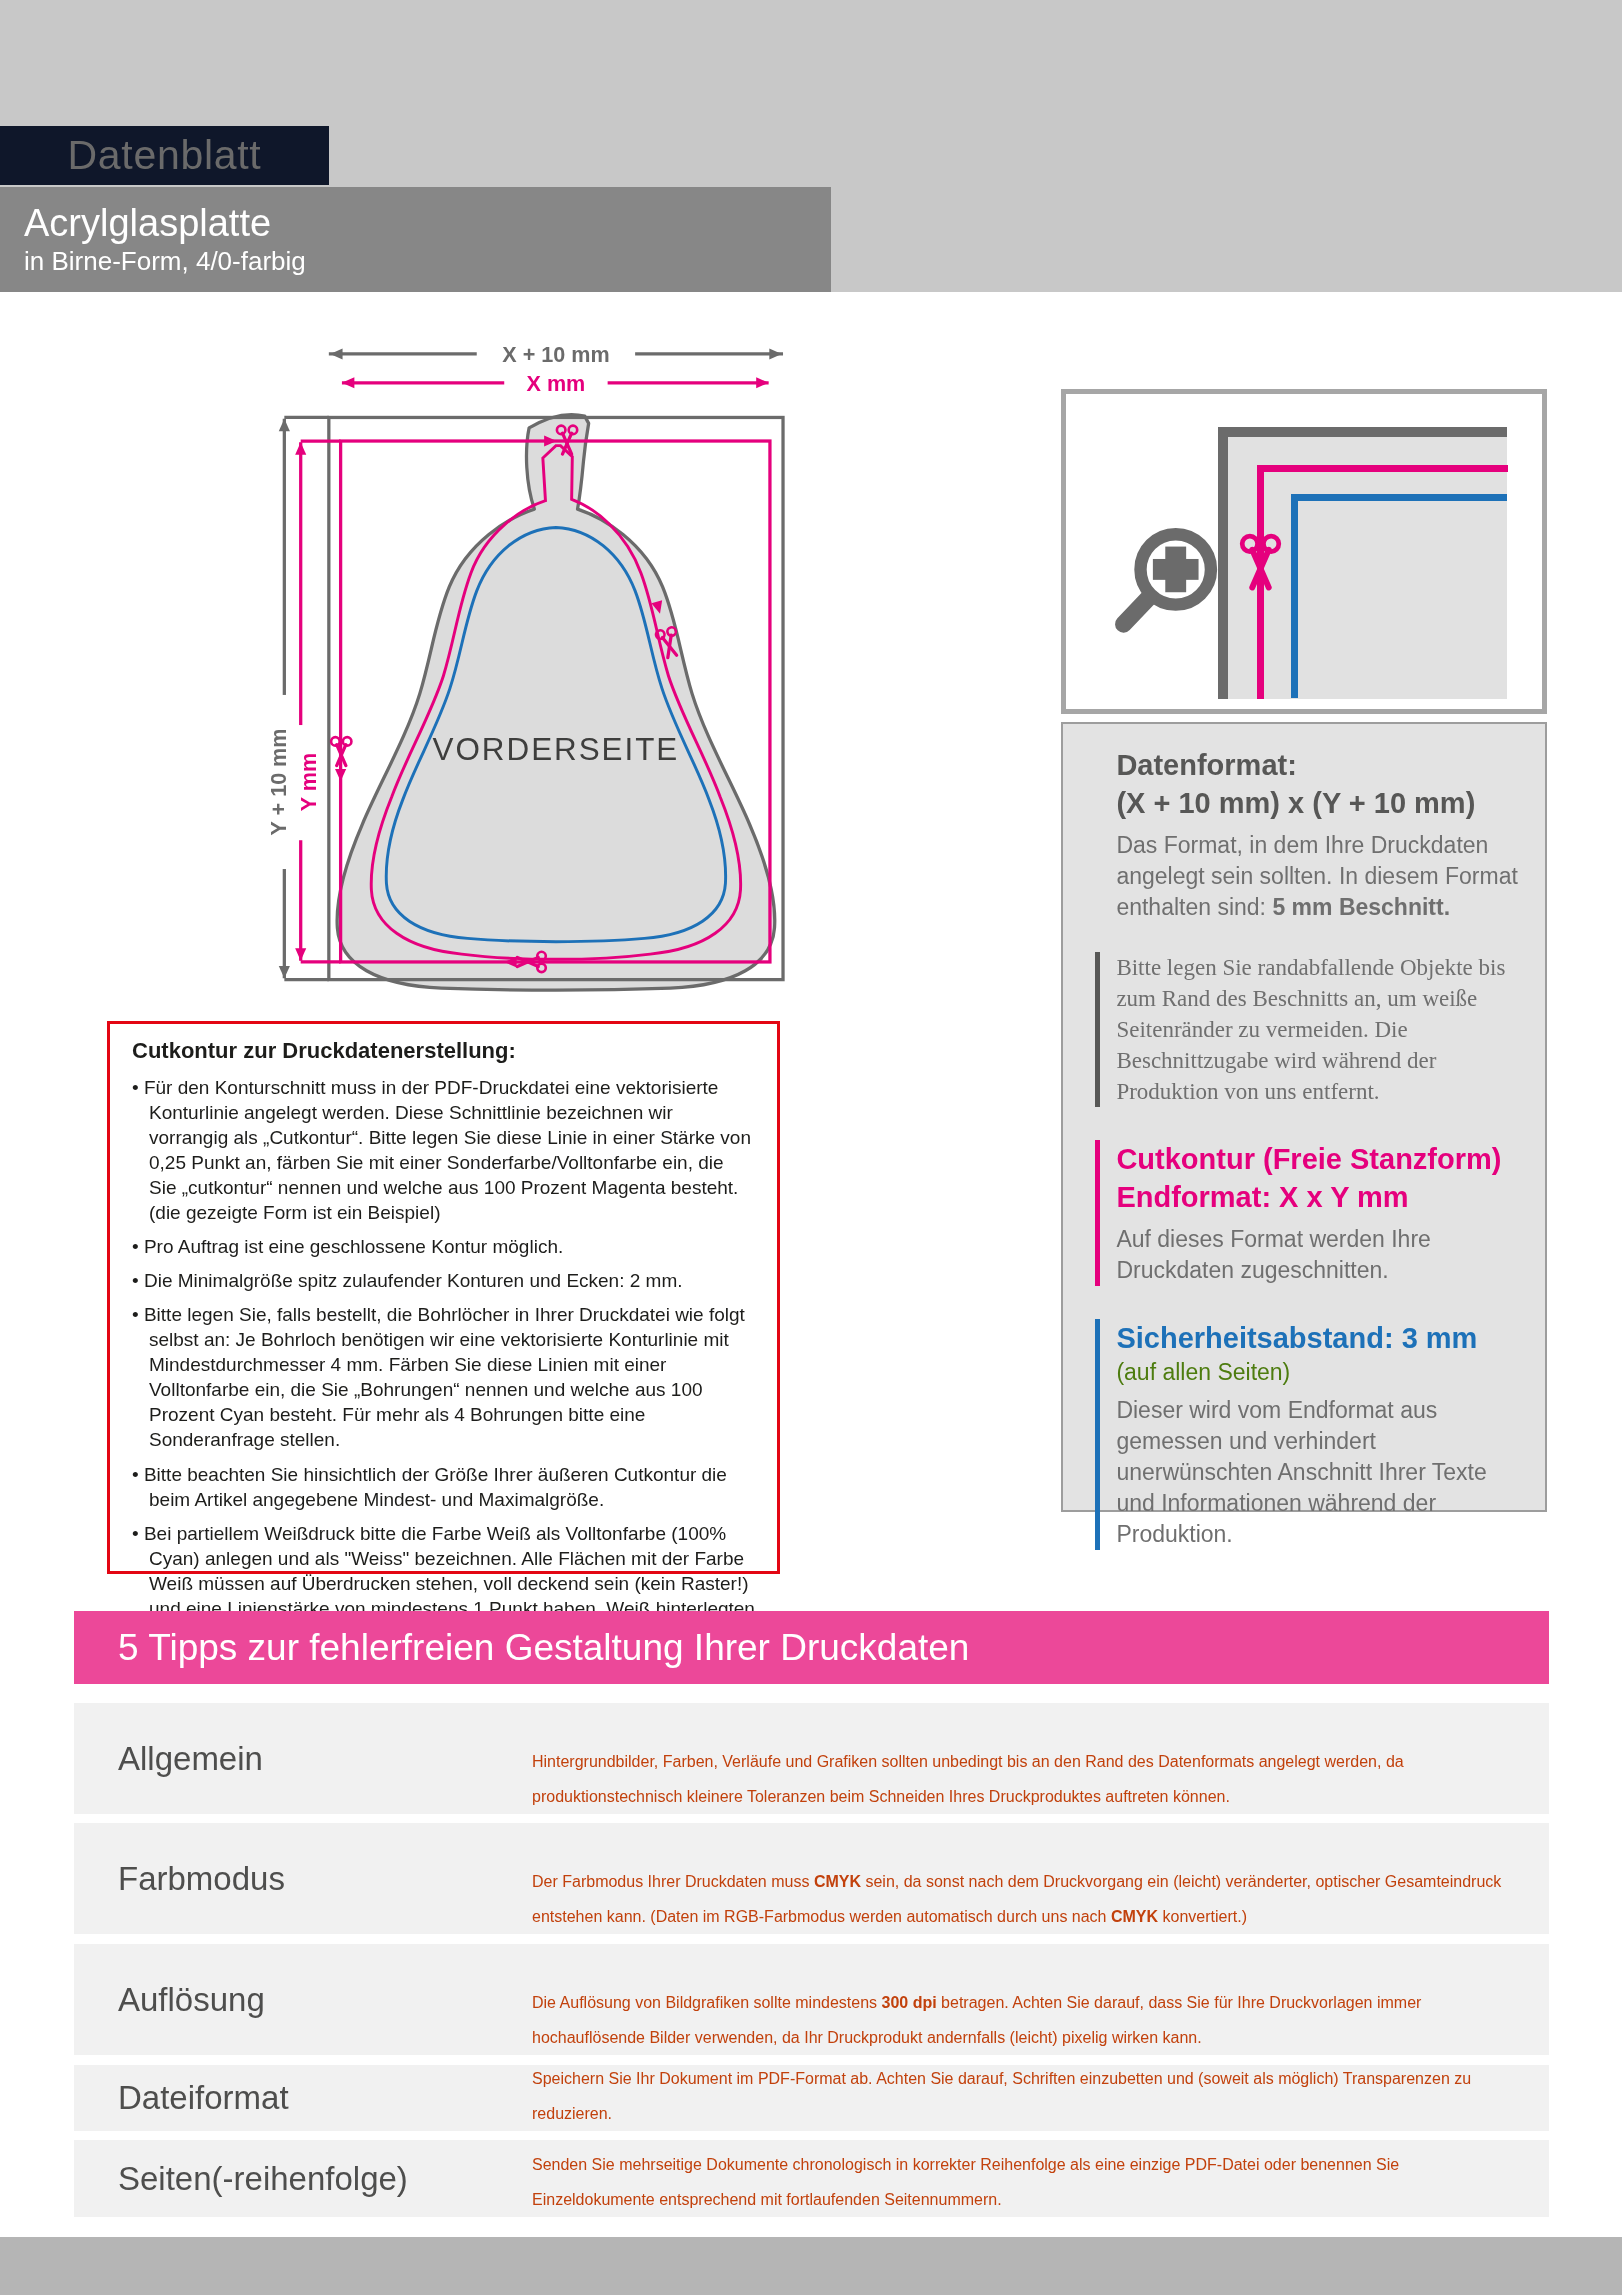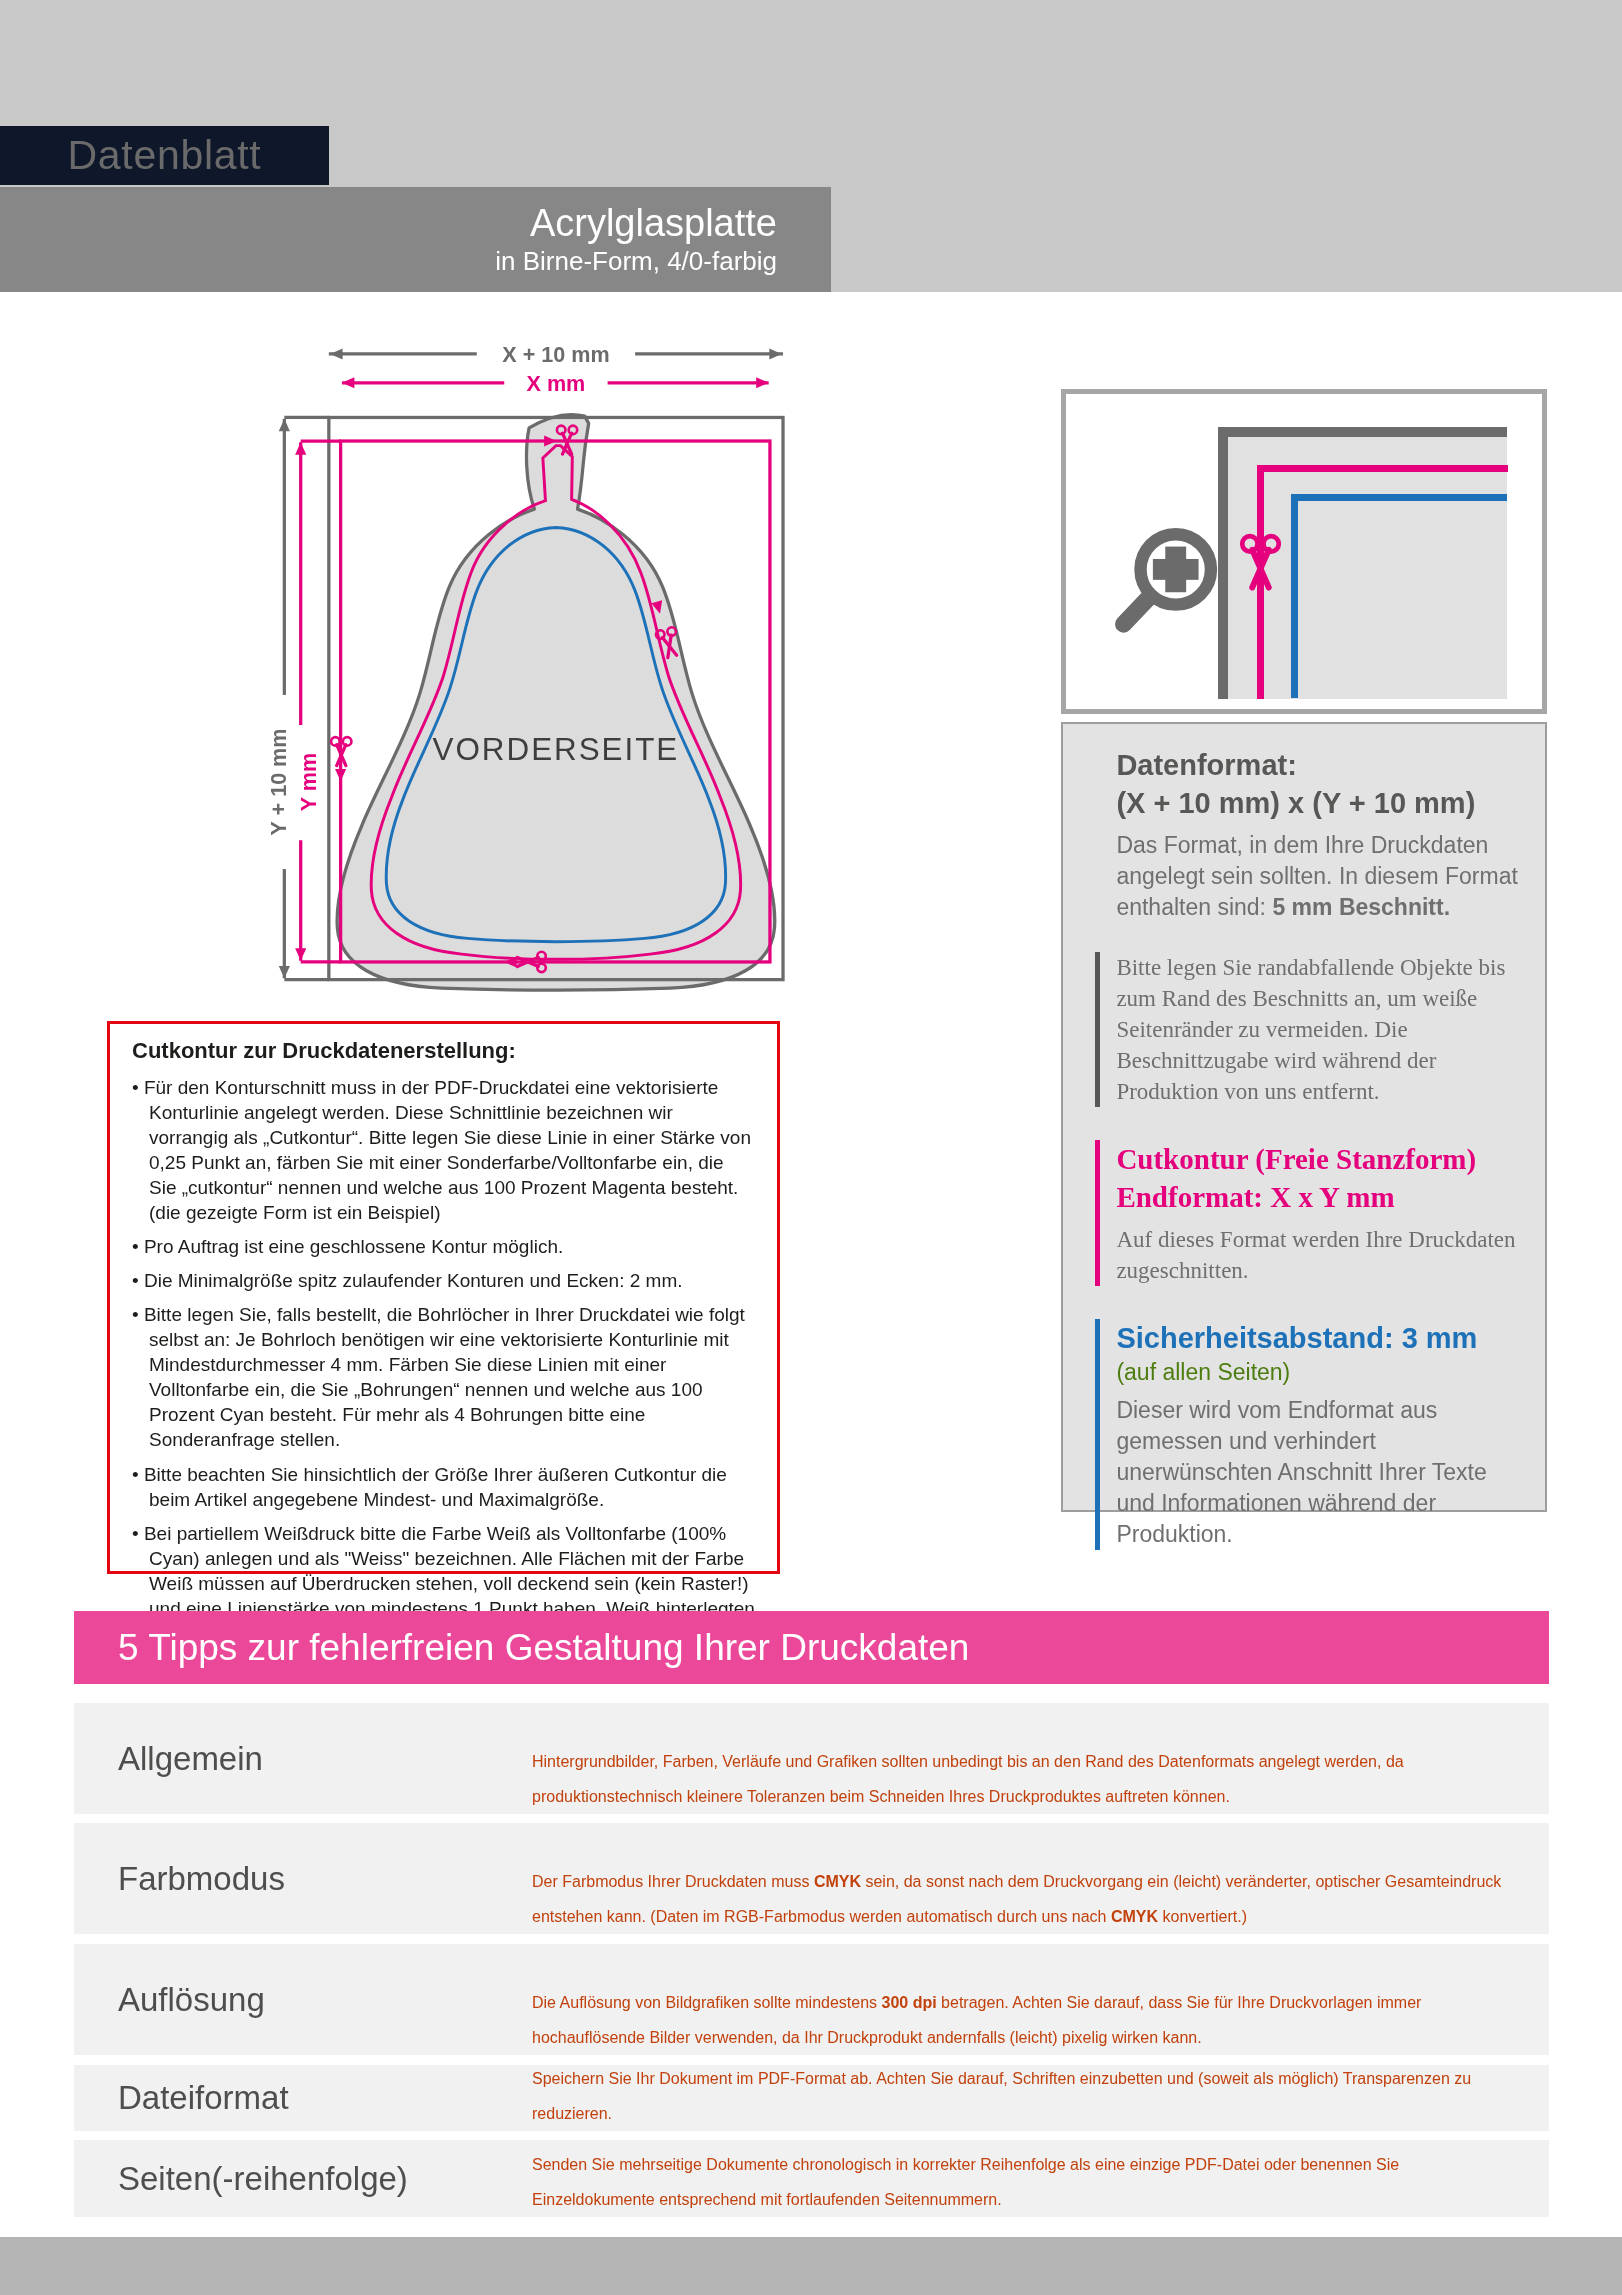--- a/index.html
+++ b/index.html
@@ -6,22 +6,22 @@
   .page{position:relative;width:1623px;height:2295px;background:#ffffff;overflow:hidden;
         font-family:"Liberation Sans", sans-serif;}
   .abs{position:absolute;}
 
   
   .band-light{left:0;top:0;width:1623px;height:292px;background:#c8c8c8;}
   .doc-label-box{left:0;top:126px;width:329px;height:59px;background:#0f172a;
                  display:flex;align-items:center;justify-content:center;}
   .doc-label-box span{font-size:41px;color:#6a6a6a;letter-spacing:0.7px;}
   .band-dark{left:0;top:187px;width:831px;height:105px;background:#878787;
-             display:flex;flex-direction:column;justify-content:center;align-items:flex-end;
-             padding-right:54px;box-sizing:border-box;}
+             display:flex;flex-direction:column;justify-content:center;
+             padding-right:54px;box-sizing:border-box;padding-left:24px;}
   .band-dark .t1{font-size:38px;color:#ffffff;line-height:43px;}
   .band-dark .t2{font-size:26px;color:#ffffff;line-height:33px;}
 
   
   .diagram{left:249px;top:327px;width:589px;height:694px;}
   .dimlabel{font-size:33px;font-weight:bold;}
   .front{font-size:48px;letter-spacing:3px;fill:#3e3e3d;}
 
   
   .detailbox{left:1061px;top:389px;width:486px;height:325px;background:#ffffff;
@@ -35,21 +35,21 @@
   .illu svg{position:absolute;}
 
   
   .panel{left:1061px;top:722px;width:486px;height:790px;background:#e3e3e3;
          border:2px solid #9d9d9d;box-sizing:border-box;padding:22px 23.6px 0 32px;}
   .panel .blk{border-left:5.9px solid transparent;padding-left:16.4px;}
   .panel h3{margin:0;font-size:29px;line-height:38px;color:#575756;}
   .panel p{margin:7.9px 0 0 0;font-size:23px;line-height:31px;color:#6f6f6f;}
   .panel .bar-gray{border-left-color:#575756;margin-top:29.4px;}
   .panel .bar-gray p{margin-top:0;font-family:Liberation Serif, serif;}
-  .panel .bar-magenta{border-left-color:#e5007d;margin-top:33px;font-family:Liberation Serif, serif;}
+  .panel .bar-magenta{border-left-color:#e5007d;margin-top:33px;}
   .panel .bar-magenta h3{color:#e5007d;}
   .panel .bar-blue{border-left-color:#1d71b8;margin-top:33px;}
   .panel .bar-blue h3{color:#1d71b8;}
   .panel .sub{margin-top:0;font-size:23px;line-height:30px;color:#4d7c0f;}
 
   
   .hints{left:107px;top:1021px;width:673px;height:553px;background:#ffffff;
          border:3.9px solid #e30613;box-sizing:border-box;padding:14.4px 22px;}
   .hints h2{margin:0 0 10.5px 0;font-size:22px;color:#1d1d1b;}
   .hints ul{margin:0;padding:0;list-style:none;}

